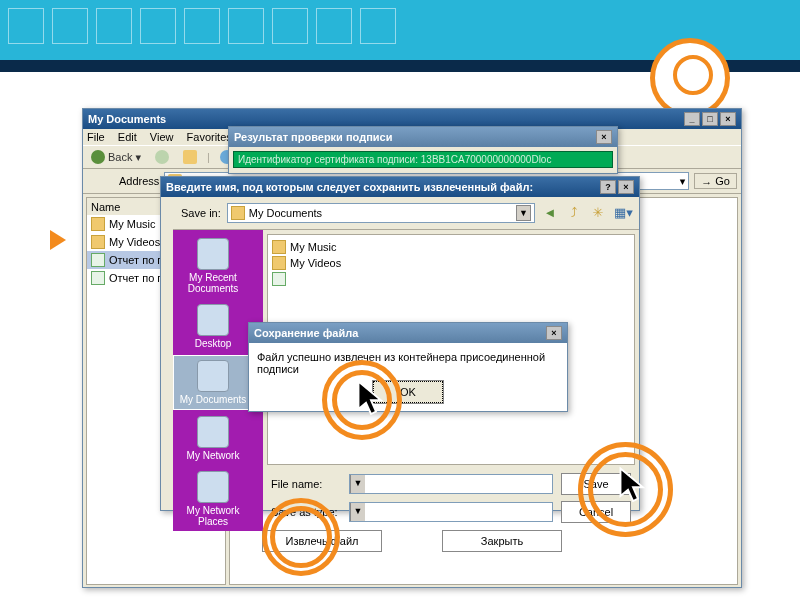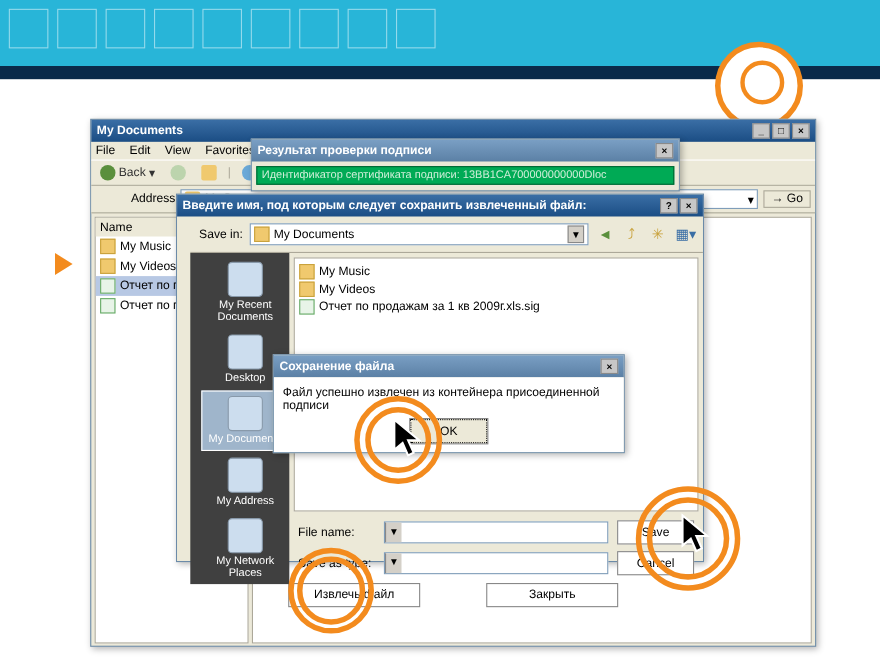--- a/index.html
+++ b/index.html
@@ -99,21 +99,21 @@
   .sig-line { background:#0a5; color:#cfeed9; border:1px solid #063; padding:2px 4px; font-size:10px; overflow:hidden; white-space:nowrap;}
   
   .saveas { top:176px; left:160px; width:480px; height:335px; }
   .saveas-body { background:#ece9d8; height:calc(100% - 20px); display:flex; flex-direction:column;padding-left:12px;}
   .savein-row { display:flex; align-items:center; gap:6px; padding:6px 8px;}
   .savein-combo { flex:1; background:#fff; border:1px solid #7f9db9; height:20px; display:flex; align-items:center; padding:0 3px; gap:4px;}
   .savein-combo .drop { margin-left:auto; width:15px; height:16px; background:#d4d0c8; border:1px solid #888; text-align:center; font-size:9px; line-height:14px;}
   .nav-icons { display:flex; gap:6px; align-items:center; }
   .nav-ico { width:18px; height:18px; display:inline-block; border:1px solid transparent; text-align:center; line-height:16px; font-size:13px;}
   .saveas-main { flex:1; display:flex; border-top:1px solid #aca899;}
-  .places { width:90px; background:#404040; display:flex; flex-direction:column; align-items:flex-end; padding-top:4px; gap:2px;}
+  .places { width:90px; background:#a21caf; display:flex; flex-direction:column; align-items:flex-start; padding-top:4px; gap:2px;}
   .place { width:80px; text-align:center; color:#fff; font-size:10px; padding:4px 0;}
   .place.sel { background:#9fb5cb; border:1px solid #fff;}
   .place .picon { width:32px; height:32px; margin:0 auto 2px; background:#cde; border:1px solid #89a; border-radius:4px;}
   .filelist { flex:1; background:#fff; border:1px solid #aca899; margin:4px; padding:4px; font-size:11px;}
   .filelist div { display:flex; align-items:center; gap:4px; padding:1px 0;}
   .fico { width:14px; height:14px; background:#f0c96e; border:1px solid #c9a23c; display:inline-block;}
   .fico.file { background:#e8f4e8; border-color:#6a6;}
   .bottom-rows { padding:4px 8px 8px; display:grid; grid-template-columns:70px 1fr 70px; gap:6px 8px; align-items:center;}
   .txtbox { background:#fff; border:1px solid #7f9db9; height:20px; display:flex; align-items:center;}
   .txtbox .inner { flex:1; padding:0 4px; color:#fff; background:#1a3e7a; font-size:11px; overflow:hidden; white-space:nowrap;}
@@ -271,36 +271,35 @@
         <span class="nav-ico" style="color:#c9a23c">⤴</span>
         <span class="nav-ico" style="color:#c9a23c">✳</span>
         <span class="nav-ico" style="color:#3a6ea5">▦▾</span>
       </div>
     </div>
     <div class="saveas-main">
       <div class="places">
         <div class="place"><div class="picon"></div><span>My Recent Documents</span></div>
         <div class="place"><div class="picon"></div><span>Desktop</span></div>
         <div class="place sel"><div class="picon"></div><span>My Documents</span></div>
-        <div class="place"><div class="picon"></div><span>My Address</span></div>
+        <div class="place"><div class="picon"></div><span>My Network</span></div>
         <div class="place"><div class="picon"></div><span>My Network Places</span></div>
       </div>
       <div style="flex:1; display:flex; flex-direction:column;">
         <div class="filelist">
           <div>
               <span class="fico"></span>
               <span>My Music</span>
             </div>
           <div>
               <span class="fico"></span>
               <span>My Videos</span>
             </div>
           <div>
               <span class="fico file"></span>
-              <span>Отчет по продажам за 1 кв 2009г.xls.sig</span>
             </div>
         </div>
         <div class="bottom-rows">
           <span>File name:</span>
           <div class="txtbox">
               <span class="drop">▼</span>
             </div>
           <div class="btn">Save</div>
           <span>Save as type:</span>
           <div class="txtbox normal">

